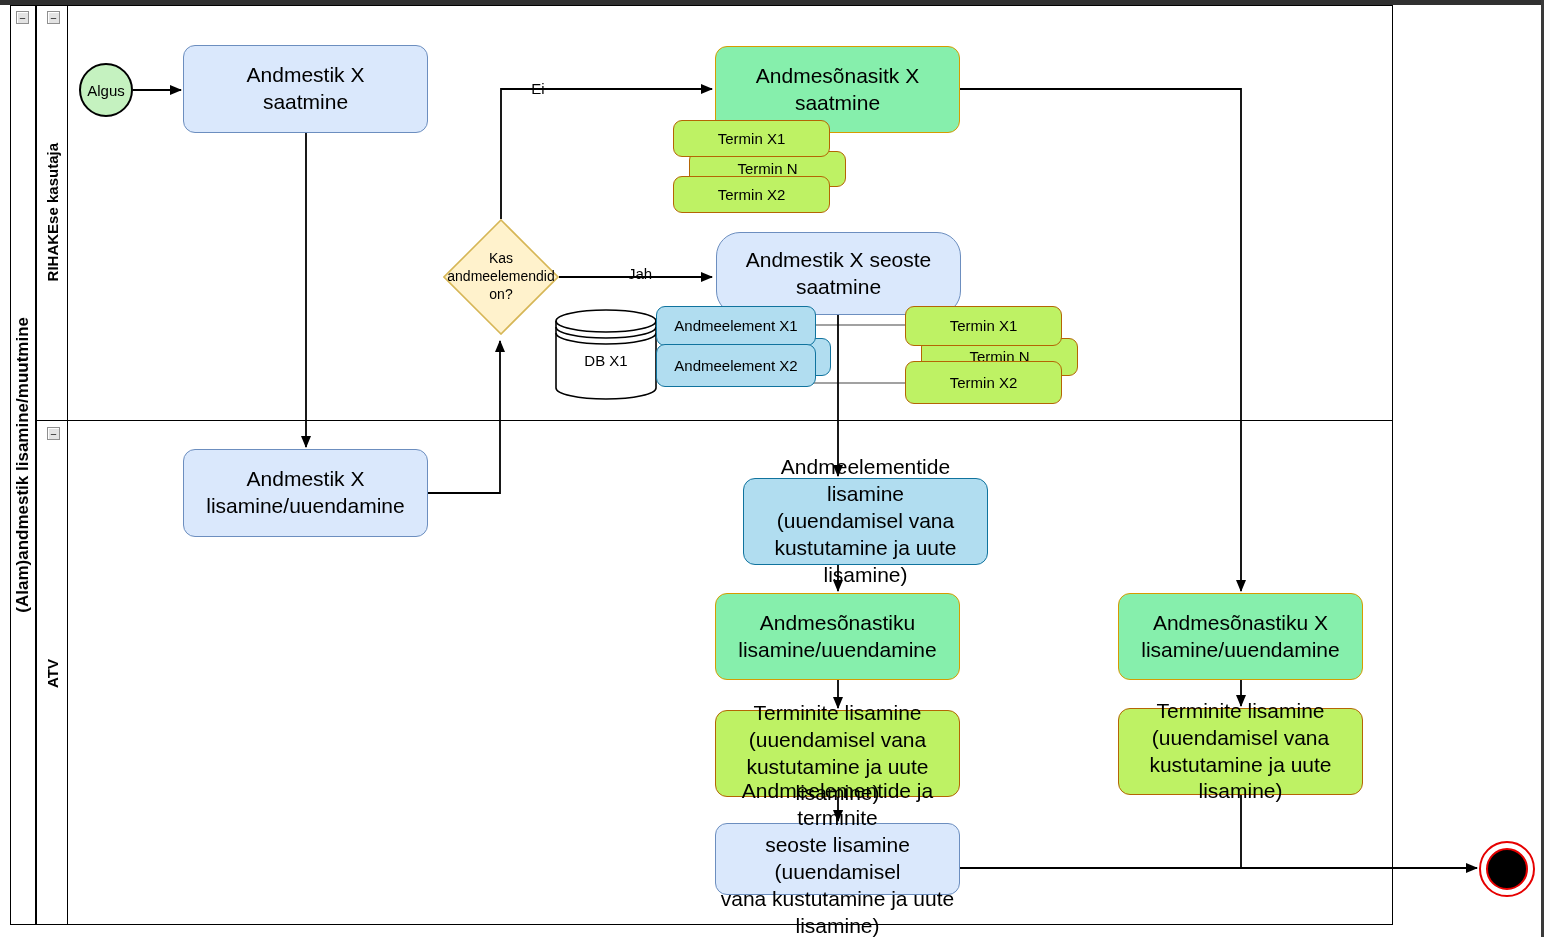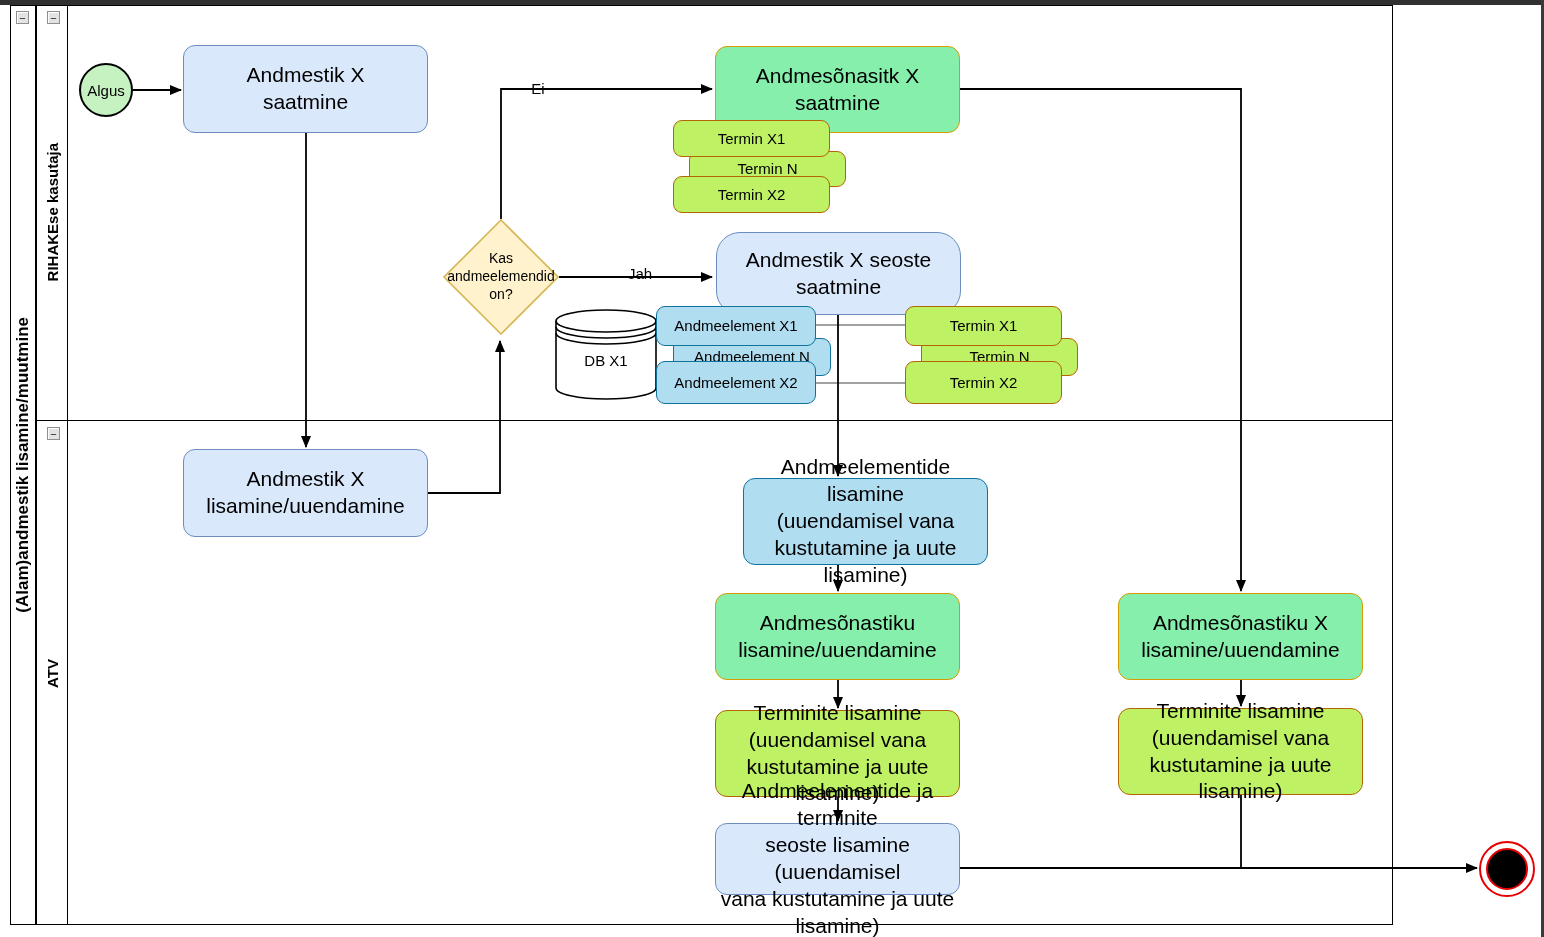--- a/index.html
+++ b/index.html
@@ -149,21 +149,21 @@
   <path d="M3,27 A50,11 0 0 0 103,27" fill="none" stroke="#000" stroke-width="1.6"></path>
 </svg>
 <div class="abs db-label">DB X1</div>
 
 <div class="abs node small teal" style="left:628px;top:306px;width:160px;height:40px;">
   <span class="node-label">Andmeelement X1</span>
 </div>
 <div class="abs node small teal behind" style="left:645px;top:338px;width:158px;height:38px;">
   <span class="node-label">Andmeelement N</span>
 </div>
-<div class="abs node small teal front" style="left:628px;top:361px;width:160px;height:43px;">
+<div class="abs node small teal front" style="left:628px;top:344px;width:160px;height:43px;">
   <span class="node-label">Andmeelement X2</span>
 </div>
 
 <div class="abs node small orange" style="left:905px;top:306px;width:157px;height:40px;">
   <span class="node-label">Termin X1</span>
 </div>
 <div class="abs node small orange behind" style="left:921px;top:338px;width:157px;height:38px;">
   <span class="node-label">Termin N</span>
 </div>
 <div class="abs node small orange front" style="left:905px;top:361px;width:157px;height:43px;">

